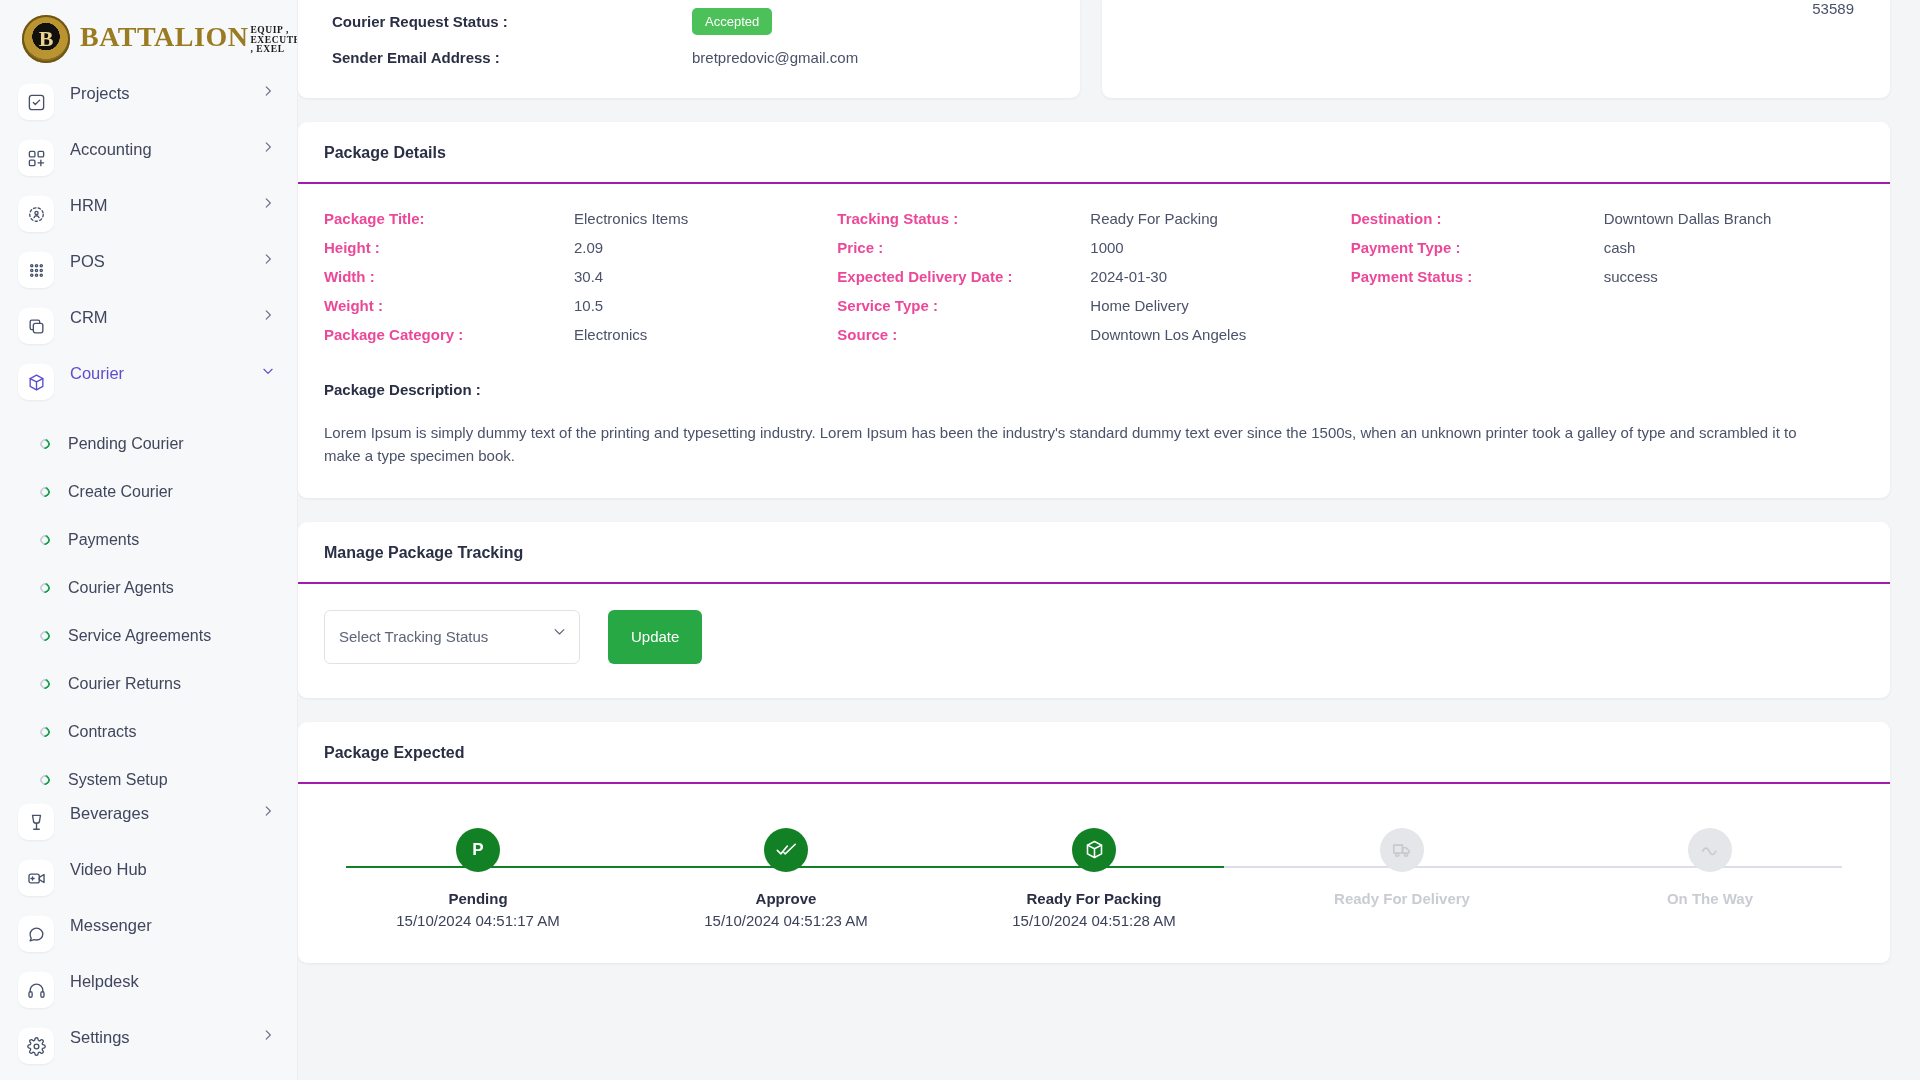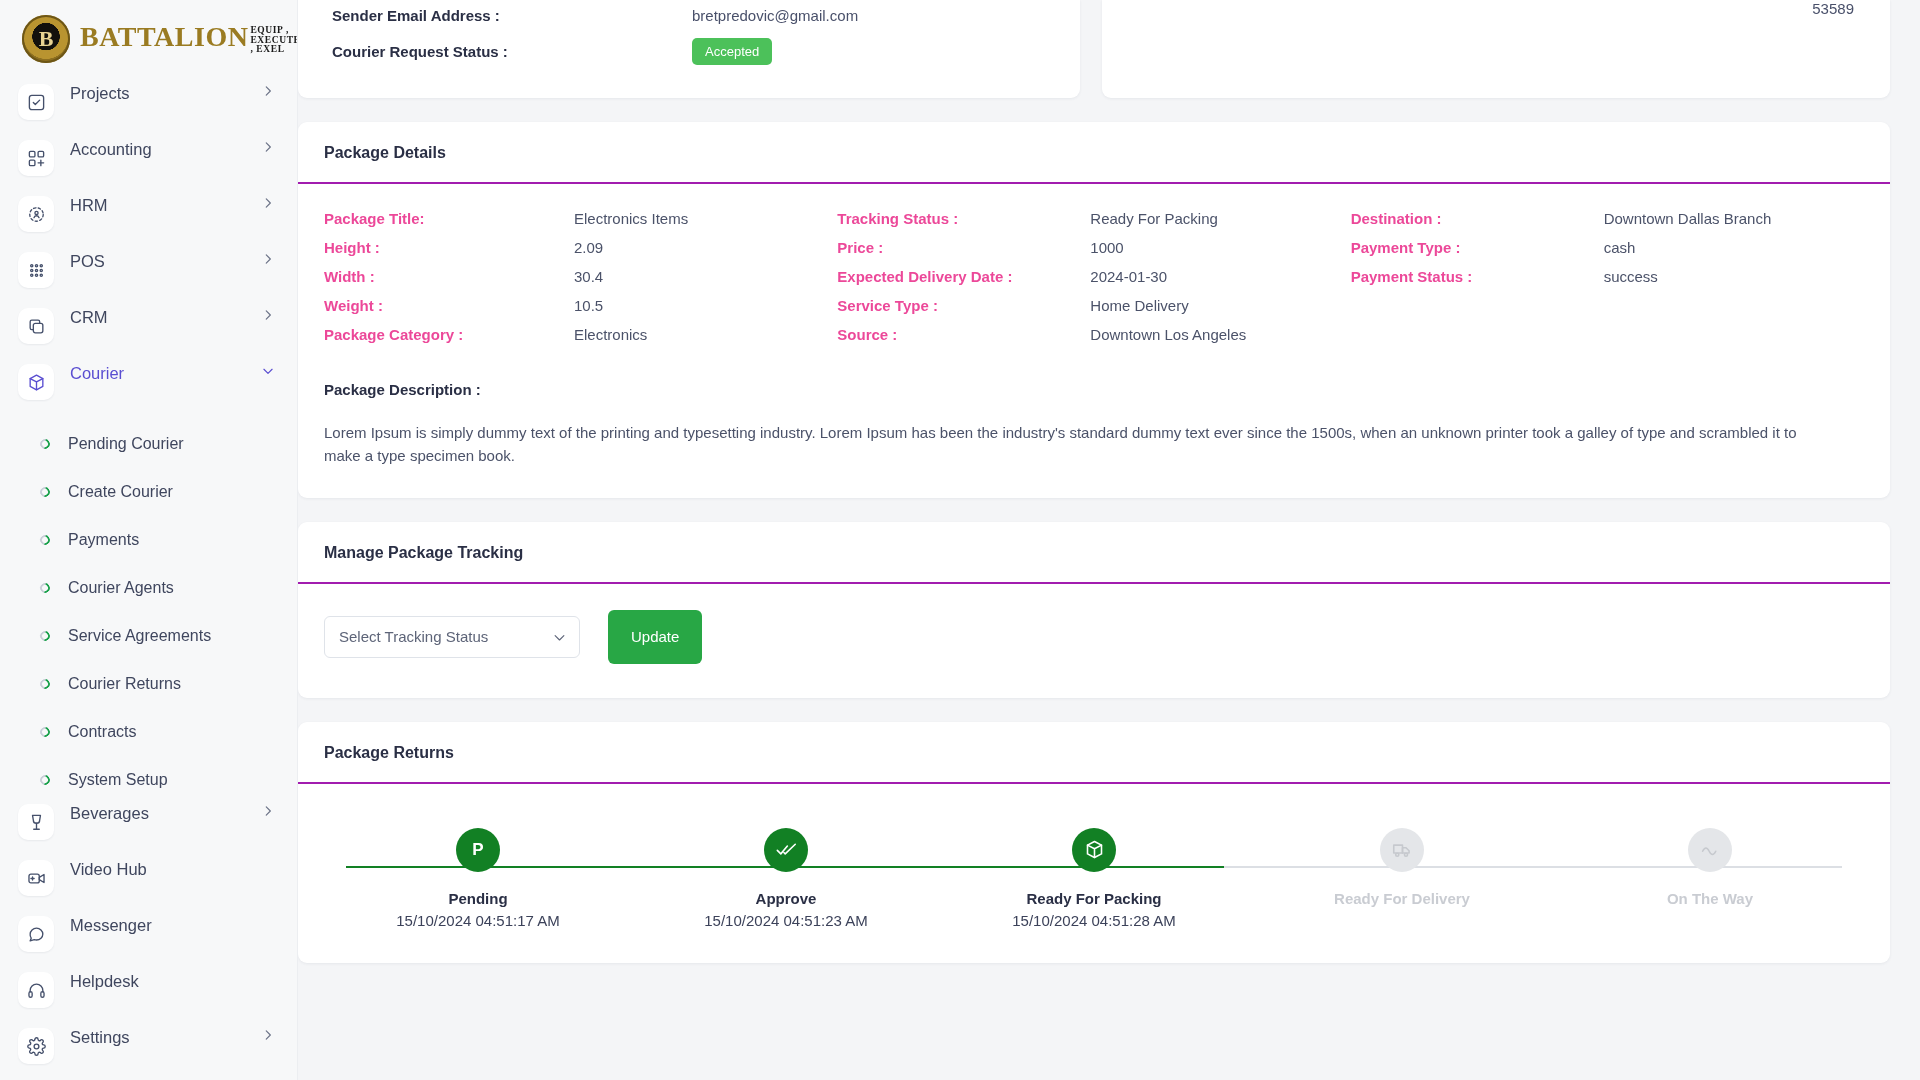--- a/index.html
+++ b/index.html
@@ -139,21 +139,21 @@
   .pd-desc-label { font-size: 15px; font-weight: bold; color: #2a2f45; margin-top: 26px; }
   .pd-desc {
     font-size: 15px; color: #4b5269; line-height: 1.55;
     margin-top: 23px; max-width: 1505px;
   }
 
   
   .form-row { display: flex; align-items: center; gap: 28px; }
   .select-wrap { position: relative; width: 256px; }
   .select-box {
-    width: 256px; height: 42px;
+    width: 256px; height: 54px;
     border: 1px solid #dfe3e9; border-radius: 6px;
     background: #fff;
     display: flex; align-items: center;
     padding: 0 14px;
     font-size: 15px; color: #5d6478;
     cursor: pointer;
   }
   .select-chev {
     position: absolute; right: 13px; top: 14px;
     width: 15px; height: 15px; stroke: #5d6478; fill: none; stroke-width: 1.8;
@@ -392,27 +392,27 @@
           </svg>
       </div>
 
     </nav>
   </aside>
 
   <main class="main">
 
     <div class="top-strip">
       <div class="top-left">
+        <div class="kv-line" style="height:42px;">
+          <div class="kv-key">Courier Request Status :</div>
+          <div><span class="badge">Accepted</span></div>
+        </div>
         <div class="kv-line">
           <div class="kv-key">Sender Email Address :</div>
           <div class="kv-val">bretpredovic@gmail.com</div>
-        </div>
-        <div class="kv-line" style="height:42px;">
-          <div class="kv-key">Courier Request Status :</div>
-          <div><span class="badge">Accepted</span></div>
         </div>
       </div>
       <div class="top-right">
         <div class="zip">53589</div>
       </div>
     </div>
 
     <section class="card" style="margin-top:24px;">
       <div class="card-head">Package Details</div>
       <div class="card-body" style="padding:26px 26px 30px 26px;">
@@ -497,21 +497,21 @@
             <svg class="select-chev" viewBox="0 0 24 24">
                 <path d="M5 9l7 7 7-7"></path>
               </svg>
           </div>
           <button class="btn-update">Update</button>
         </div>
       </div>
     </section>
 
     <section class="card" style="margin-top:24px;">
-      <div class="card-head">Package Returns</div>
+      <div class="card-head">Package Expected</div>
       <div class="card-body" style="padding:0 26px;">
         <div class="timeline">
           <div class="tl-line"></div>
           <div class="tl-line-done" style="width: 57%;"></div>
           <div class="tl-steps">
 
             <div class="tl-step">
               <div class="tl-node">P</div>
               <div class="tl-title">Pending</div>
               <div class="tl-date">15/10/2024 04:51:17 AM</div>

